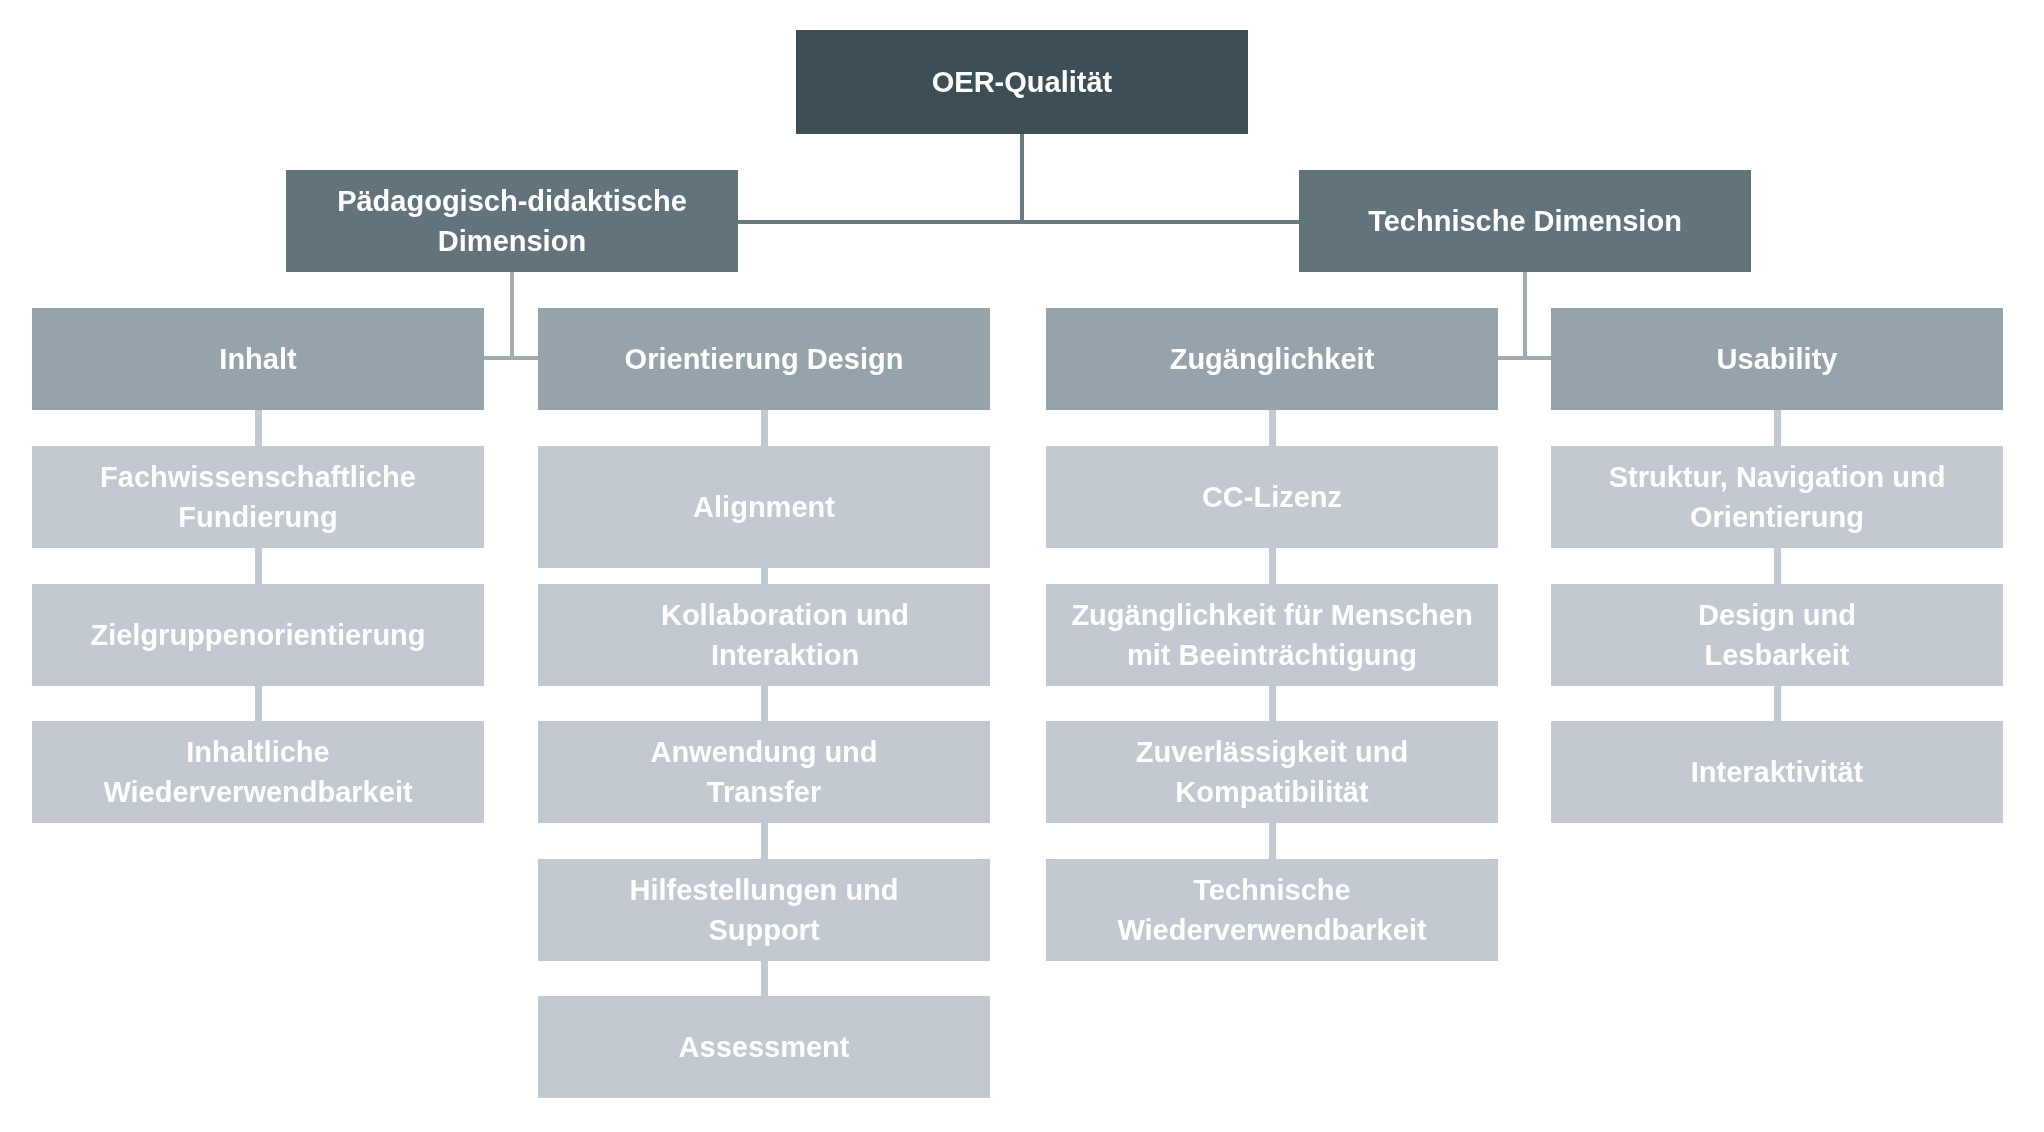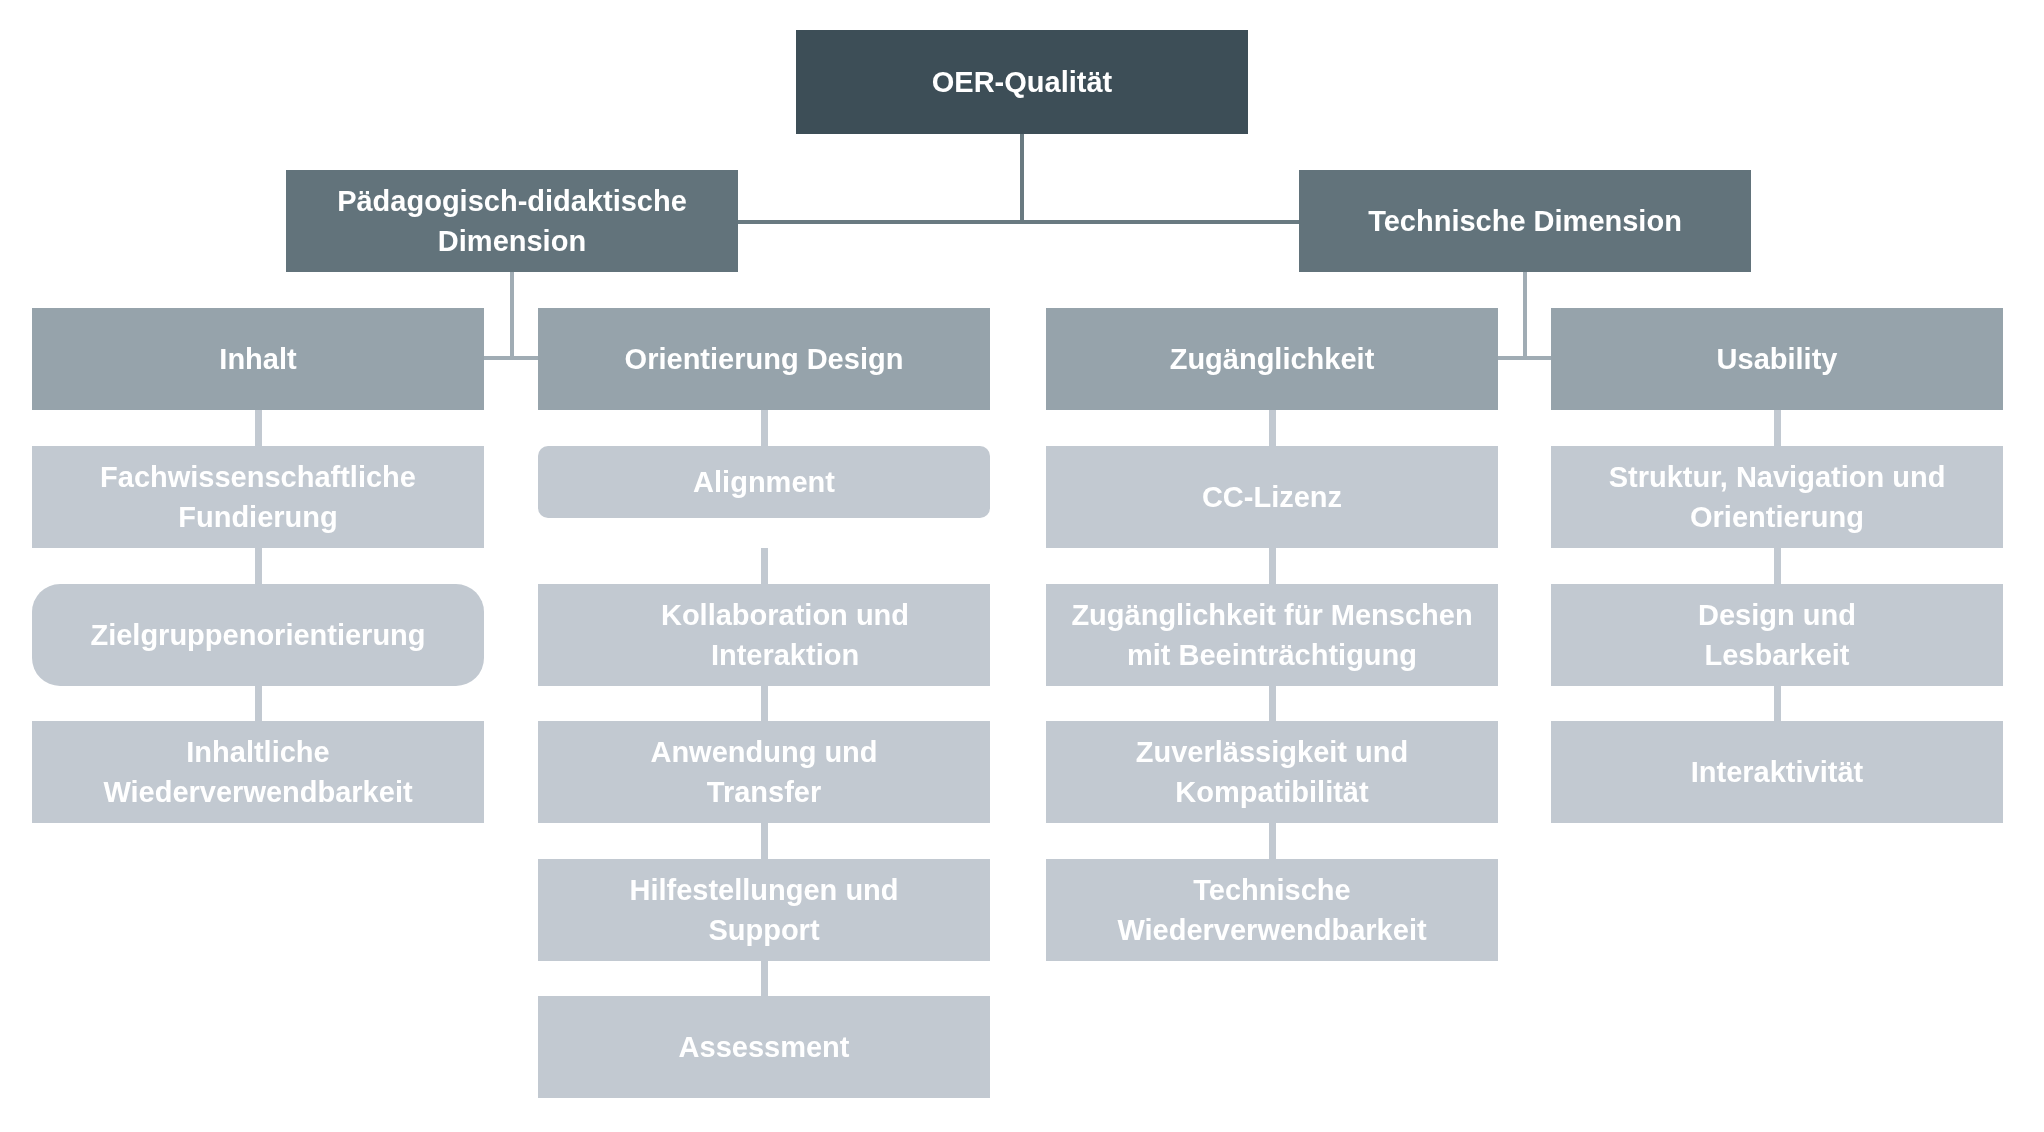--- a/index.html
+++ b/index.html
@@ -76,25 +76,25 @@
 Dimension</div>
   <div class="box dim-box" style="left:1299px; top:170px; width:452px; height:102px;text-align:right;">Technische Dimension</div>
 
   <div class="box hdr-box" style="left:32px; top:308px; width:452px; height:102px;">Inhalt</div>
   <div class="box hdr-box" style="left:538px; top:308px; width:452px; height:102px;">Orientierung Design</div>
   <div class="box hdr-box" style="left:1046px; top:308px; width:452px; height:102px;">Zugänglichkeit</div>
   <div class="box hdr-box" style="left:1551px; top:308px; width:452px; height:102px;">Usability</div>
 
   <div class="box item-box" style="left:32px; top:446px; width:452px; height:102px;">Fachwissenschaftliche
 Fundierung</div>
-  <div class="box item-box" style="left:32px; top:584px; width:452px; height:102px;border-radius:28px;">Zielgruppenorientierung</div>
+  <div class="box item-box" style="left:32px; top:584px; width:452px; height:102px;">Zielgruppenorientierung</div>
   <div class="box item-box" style="left:32px; top:721px; width:452px; height:102px;">Inhaltliche
 Wiederverwendbarkeit</div>
 
-  <div class="box item-box" style="left:538px; top:446px; width:452px; height:72px;border-radius:10px;">Alignment</div>
+  <div class="box item-box" style="left:538px; top:446px; width:452px; height:122px;">Alignment</div>
   <div class="box item-box" style="left:538px; top:584px; width:452px; height:102px;padding-left:48px;">Kollaboration und
 Interaktion</div>
   <div class="box item-box" style="left:538px; top:721px; width:452px; height:102px;">Anwendung und
 Transfer</div>
   <div class="box item-box" style="left:538px; top:859px; width:452px; height:102px;">Hilfestellungen und
 Support</div>
   <div class="box item-box" style="left:538px; top:996px; width:452px; height:102px;">Assessment</div>
 
   <div class="box item-box" style="left:1046px; top:584px; width:452px; height:102px;">Zugänglichkeit für Menschen
 mit Beeinträchtigung</div>

